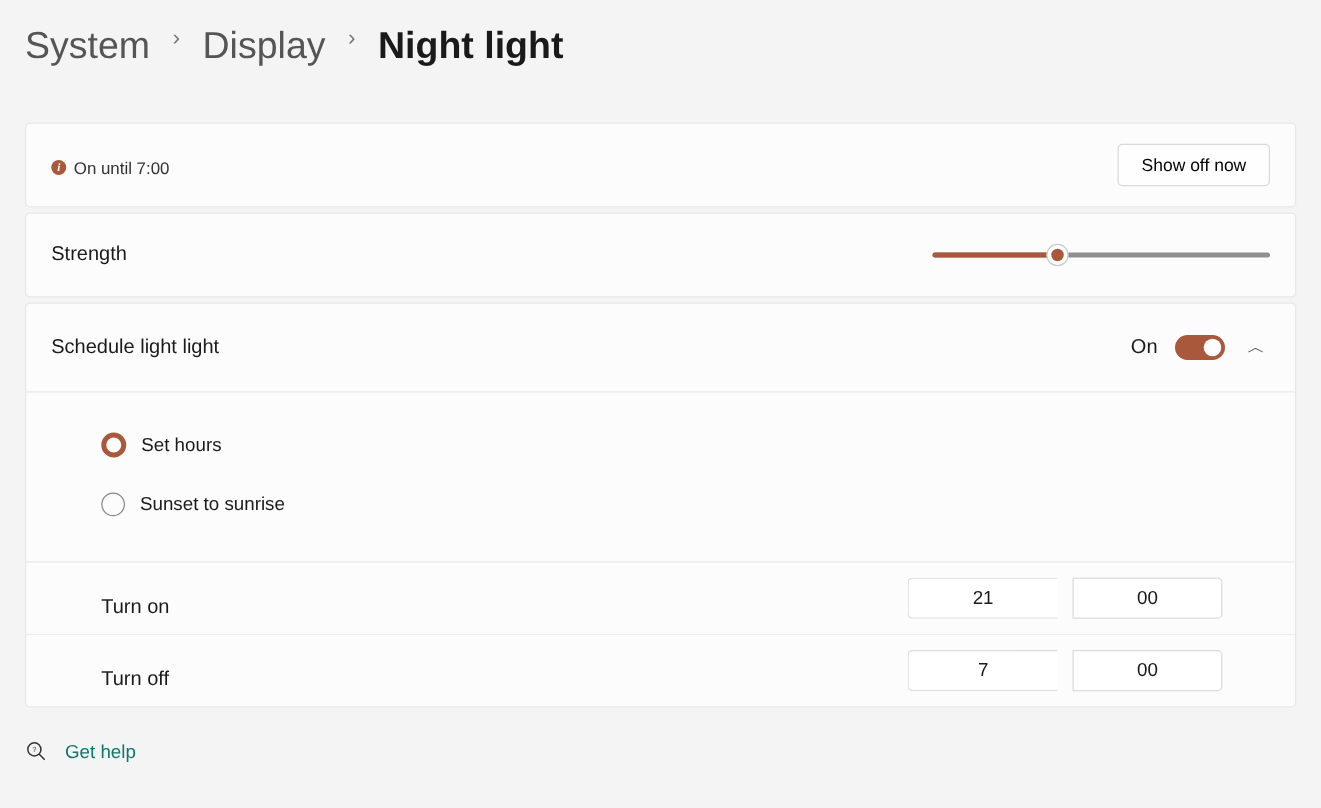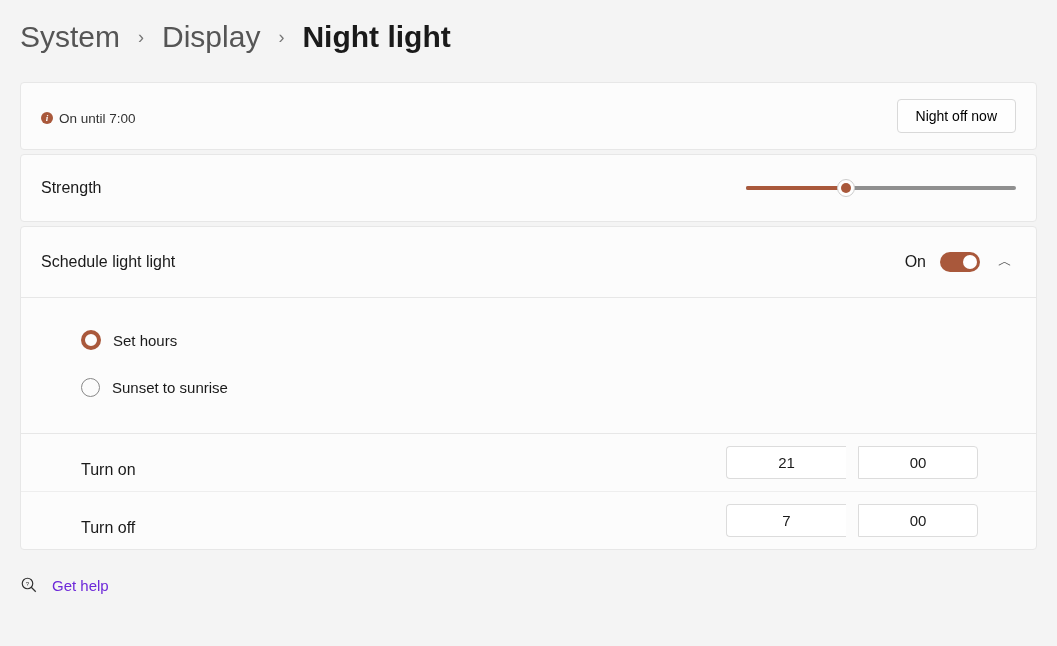--- a/index.html
+++ b/index.html
@@ -11,25 +11,25 @@
     color: #1a1a1a;
     width: 1057px;
     height: 646px;
     overflow: hidden;
   }
   .page {
     padding: 20px;
   }
   .breadcrumb {
     display: flex;
-    align-items: center;
+    align-items: flex-start;
     gap: 18px;
     font-size: 30px;
     font-weight: 600;
-    margin-bottom: 28px;
+    margin-bottom: 44px;
   }
   .breadcrumb .crumb-link {
     color: #555;
     font-weight: 500;
   }
   .breadcrumb .crumb-current {
     color: #1a1a1a;
     font-weight: 600;
   }
   .breadcrumb .chevron {
@@ -220,21 +220,21 @@
   .time-box:first-child { border-radius: 4px 0 0 4px; border-right:none; }
   .time-box:last-child { border-radius: 0 4px 4px 0; }
   .help-row {
     display:flex;
     align-items:center;
     gap: 14px;
     padding: 22px 0 0 0;
     font-size: 15px;
   }
   .help-link {
-    color: #6d28d9;
+    color: #0f766e;
     cursor: pointer;
   }
   .help-icon {
     width: 18px;
     height: 18px;
     display:inline-flex;
     align-items:center;
     justify-content:center;
     color:#333;
   }
@@ -252,21 +252,21 @@
   </div>
 
   <div class="card">
     <div class="card-row">
       <div>
         <div class="status-line">
           <span class="info-circle">i</span>
           <span>On until 7:00</span>
         </div>
       </div>
-      <button class="btn">Night off now</button>
+      <button class="btn">Show off now</button>
     </div>
   </div>
 
   <div class="card">
     <div class="strength-row">
       <span>Strength</span>
       <div class="slider">
         <div class="slider-track-bg"></div>
         <div class="slider-track-fill"></div>
         <div class="slider-thumb"></div>

